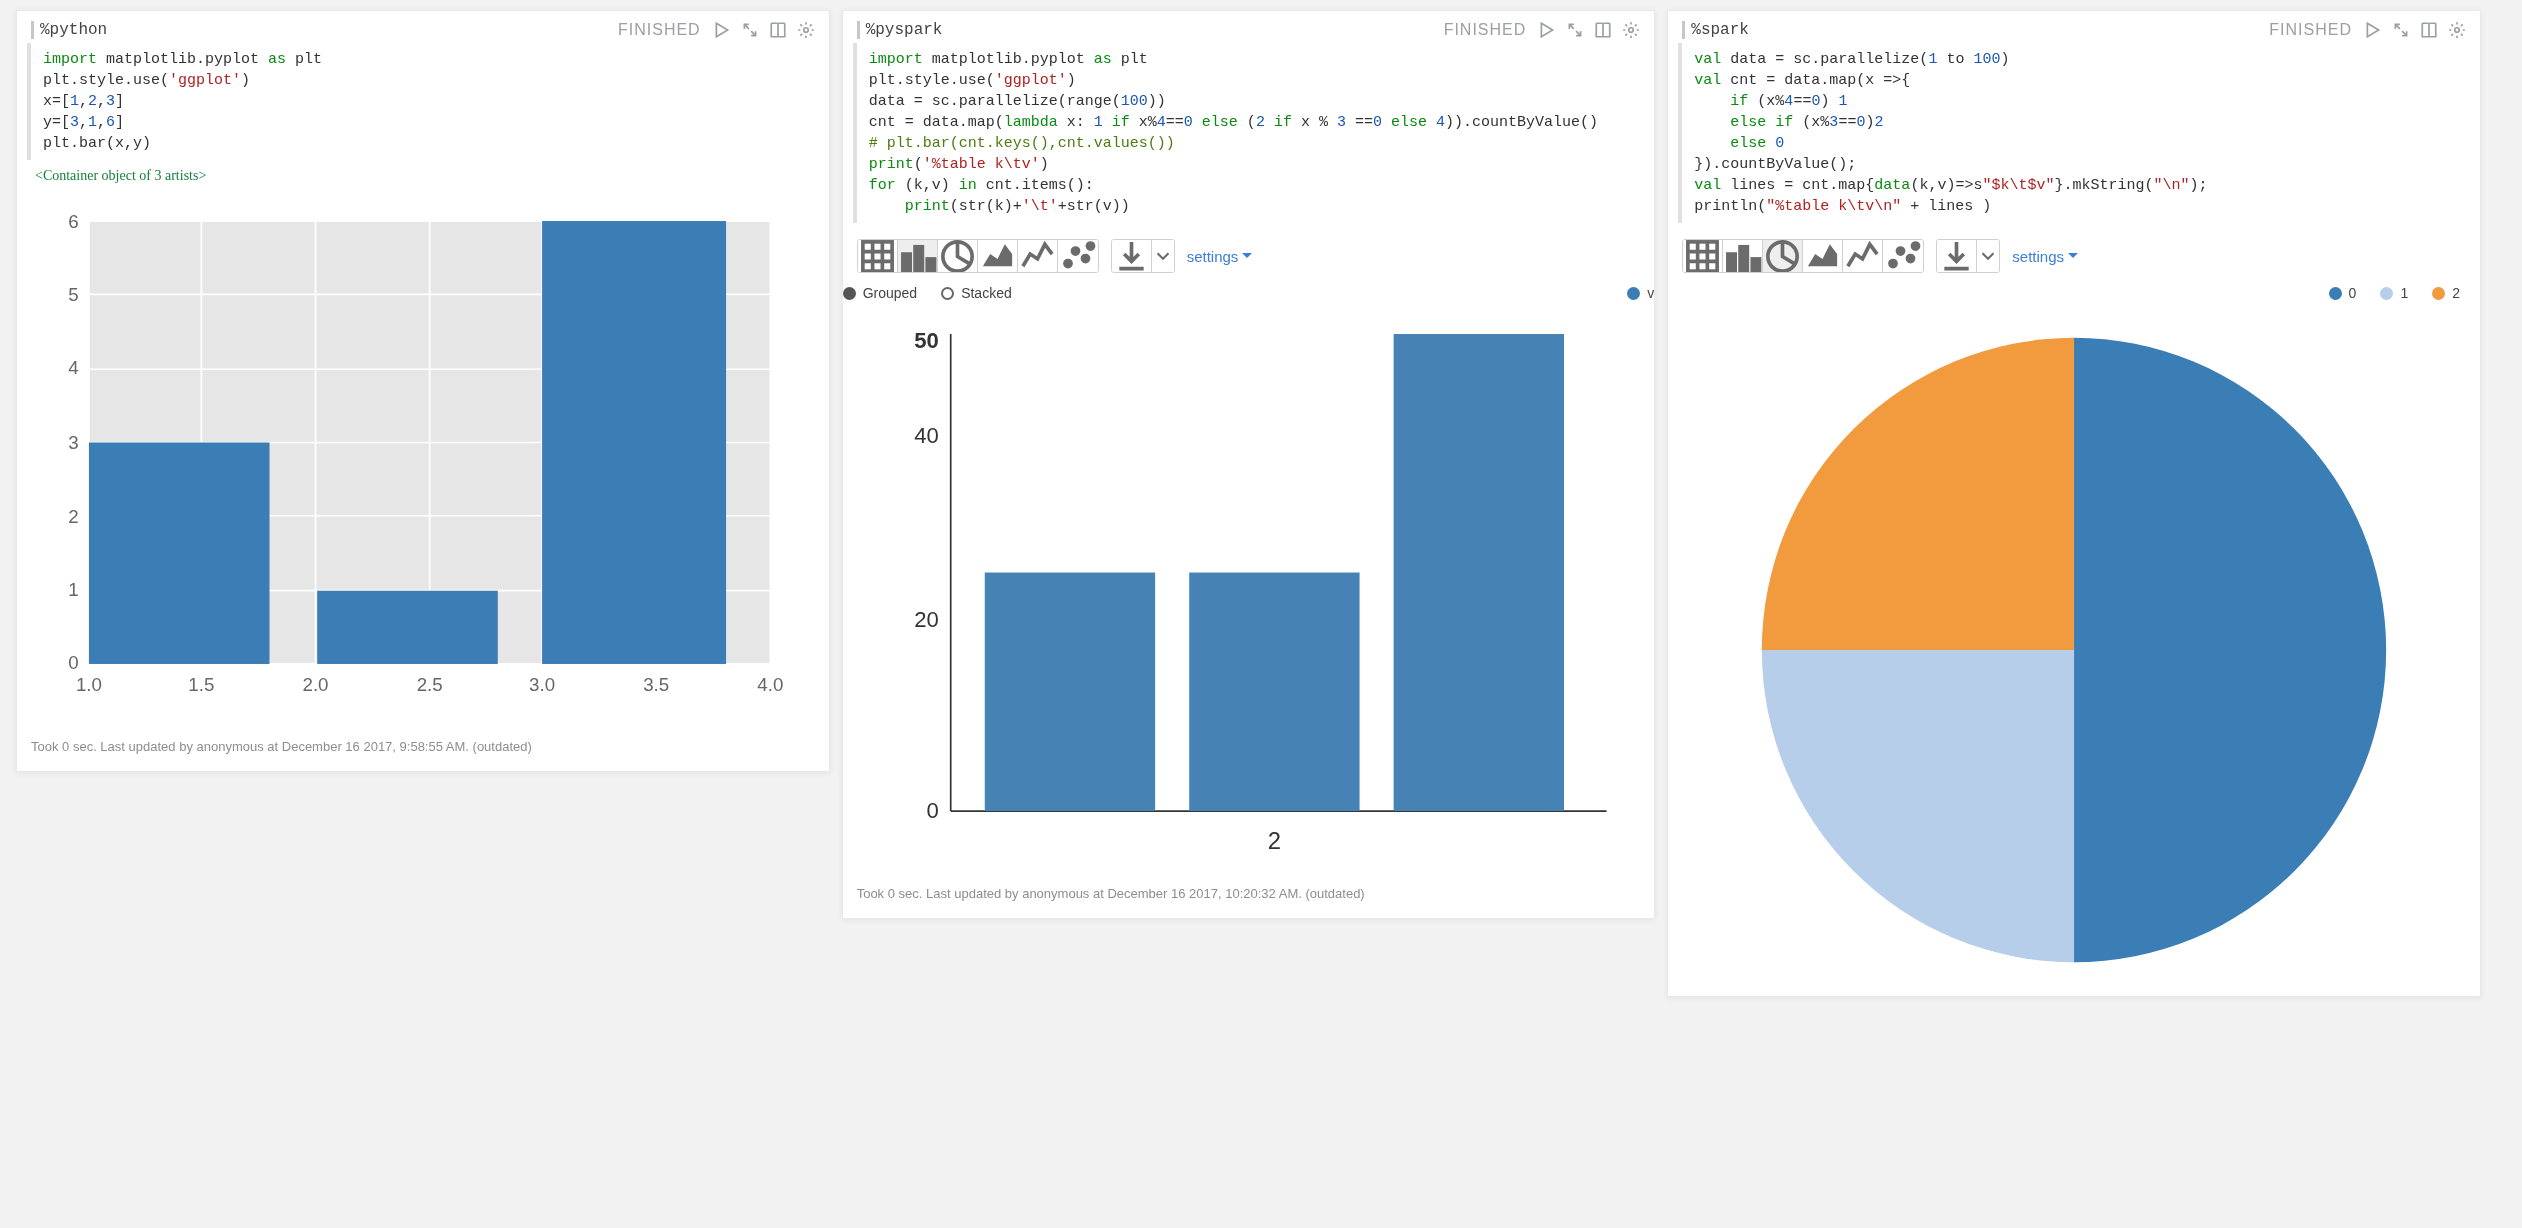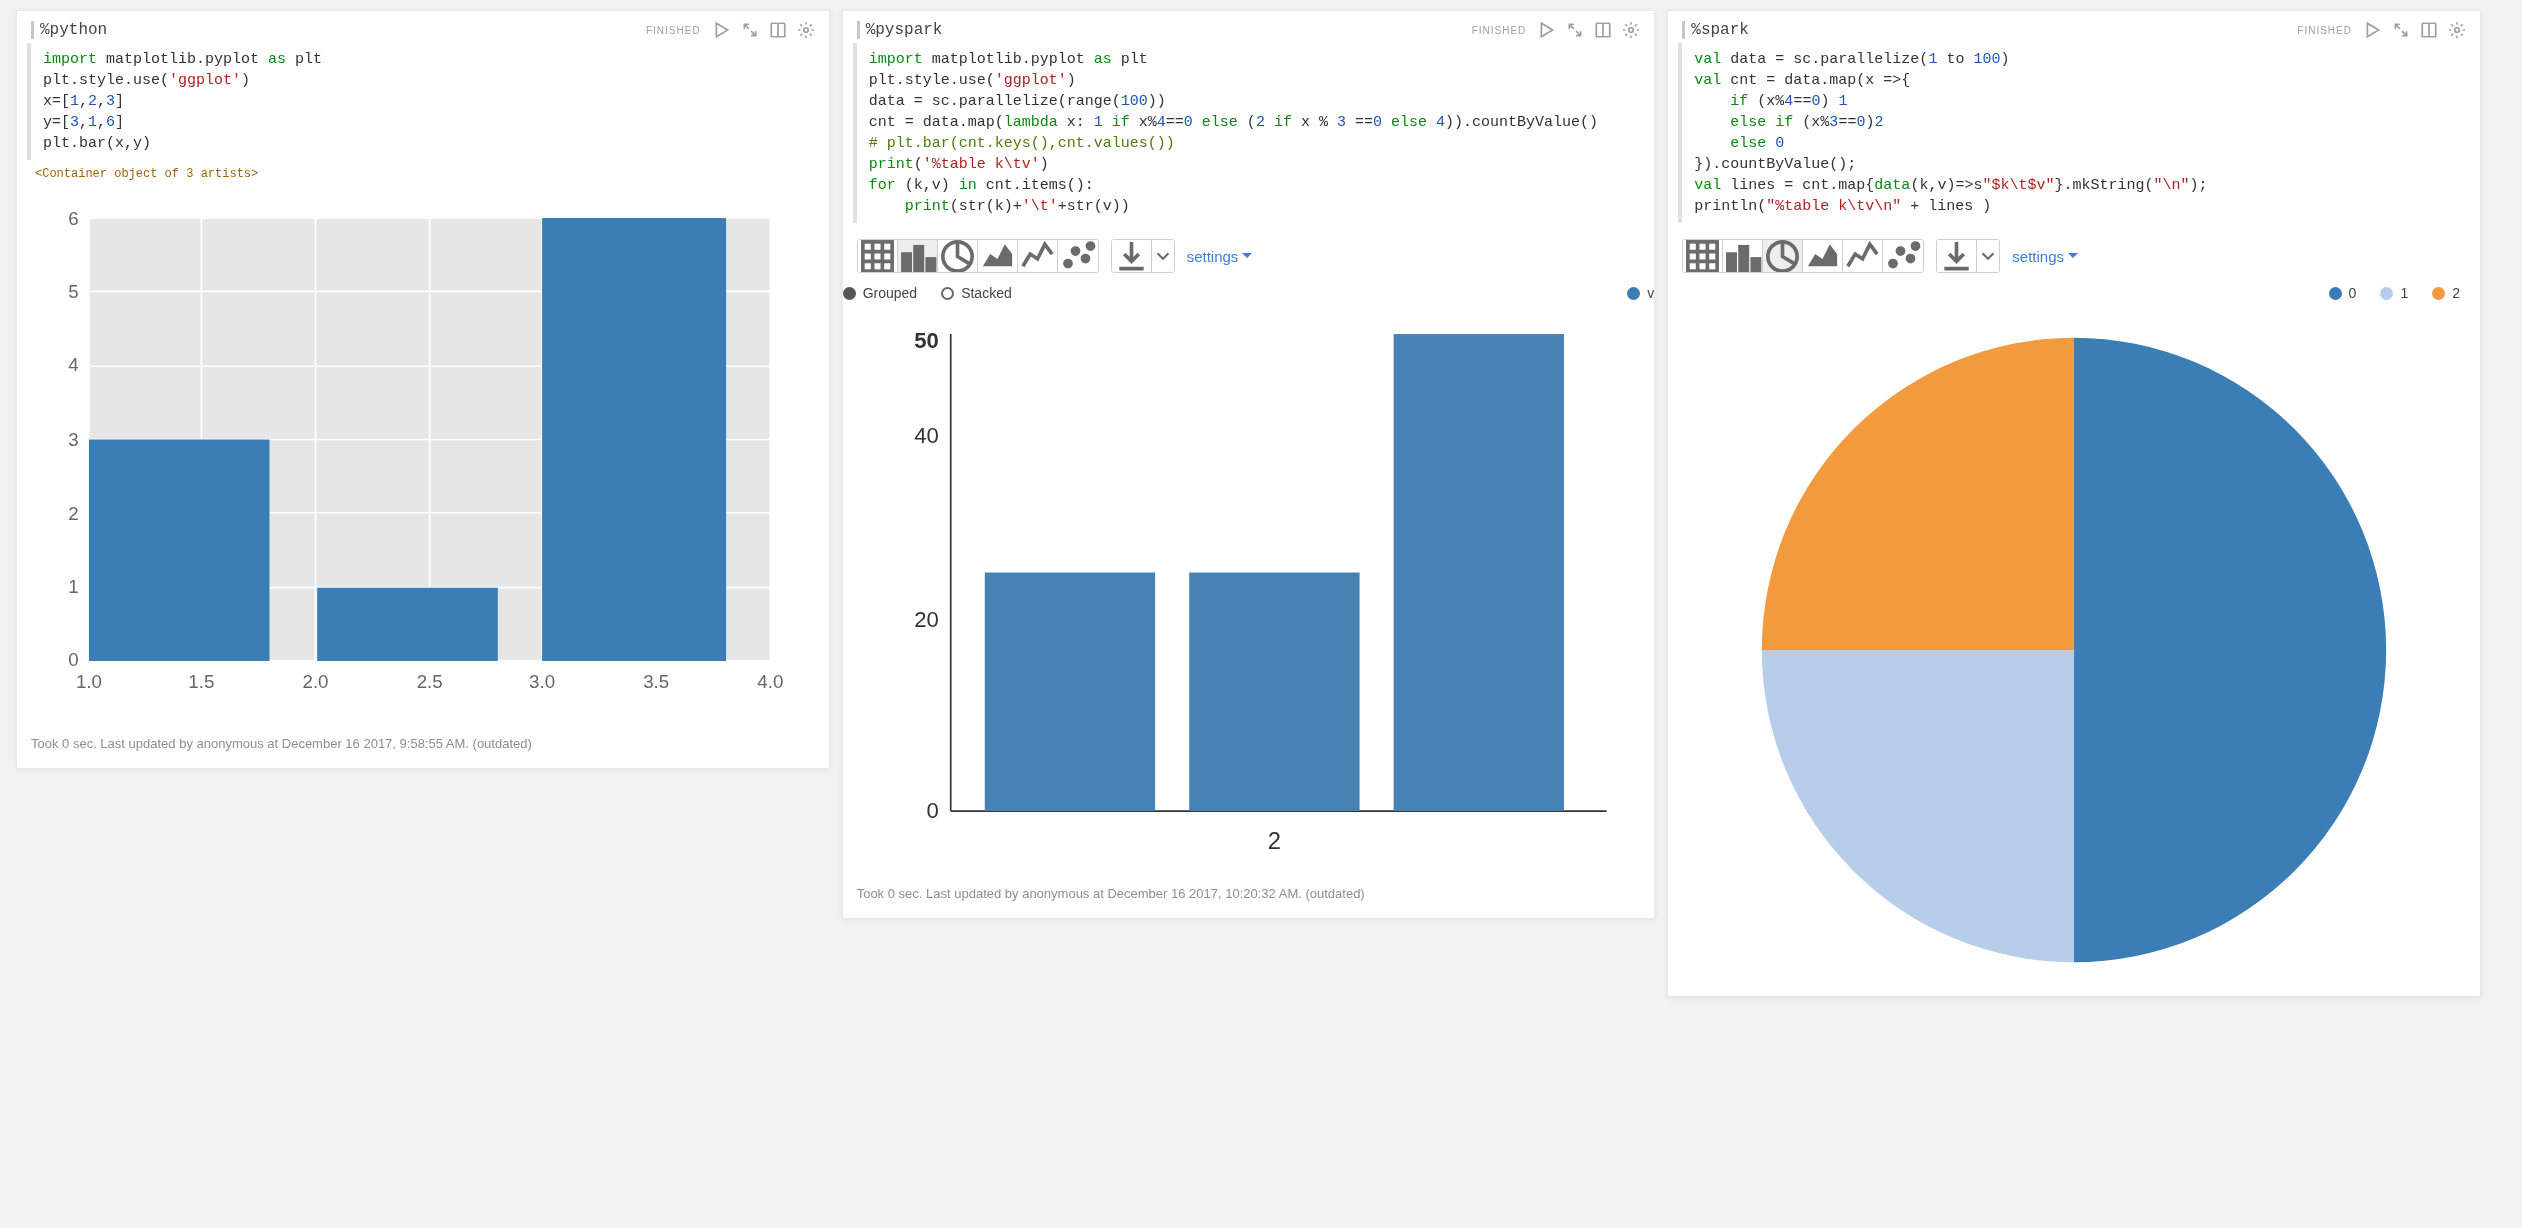--- a/index.html
+++ b/index.html
@@ -34,21 +34,21 @@
     background: #c7c7c7;
     margin-right: 4px;
   }
   .interpreter {
     font-family: Menlo, Monaco, "Courier New", monospace;
     font-size: 16px;
     color: #444;
     flex: 1;
   }
   .status {
-    font-size: 10px;
+    font-size: 16px;
     letter-spacing: 1px;
     color: #9aa0a6;
   }
   .hicons { display: flex; gap: 10px; margin-left: 10px; color: #9aa0a6; }
   .hicon { width: 18px; height: 18px; display:flex;align-items:center;justify-content:center; cursor:pointer; }
   .hicon svg { stroke:#9aa0a6; fill:none; stroke-width:1.5; }
   .code {
     font-family: Menlo, Monaco, "Courier New", monospace;
     font-size: 15px;
     line-height: 1.4;
@@ -56,23 +56,23 @@
     border-left: 4px solid #e0e0e0;
     padding: 6px 10px 6px 12px;
     margin: 0 10px 6px 10px;
     white-space: pre-wrap;
   }
   .tok-kw  { color: #0a8a11; }
   .tok-str { color: #b02020; }
   .tok-num { color: #1b56b0; }
   .tok-com { color: #4d7c0f; }
   .textout {
-    font-family: Liberation Mono, monospace;
-    font-size: 12px;
-    color: #a16207;
+    font-family: Liberation Serif, serif;
+    font-size: 14px;
+    color: #15803d;
     padding: 0 14px 10px 18px;
     line-height: 1.45;
     white-space: pre-wrap;
   }
   .toolbar {
     display: flex;
     align-items: center;
     gap: 12px;
     padding: 10px 14px 6px 14px;
   }

